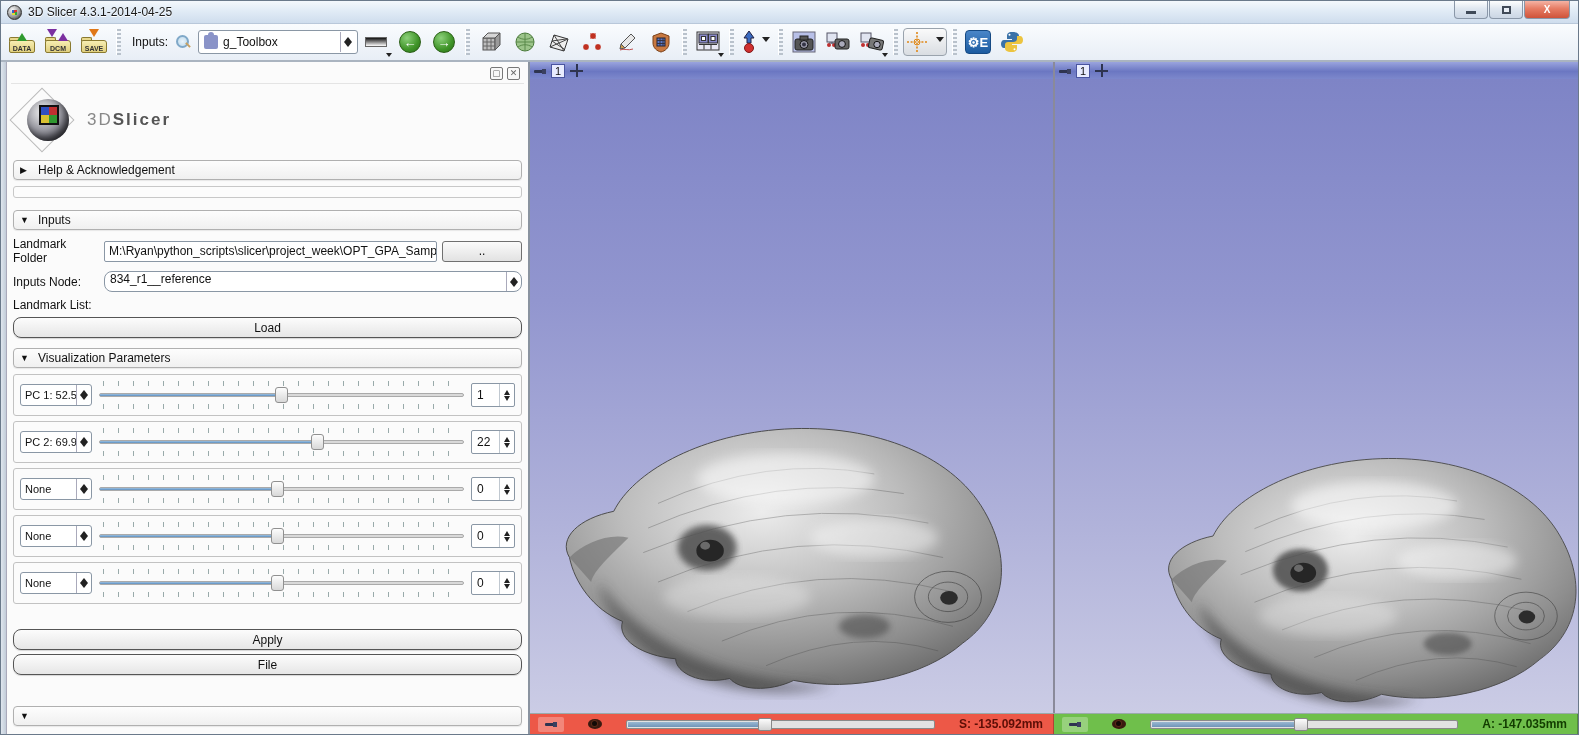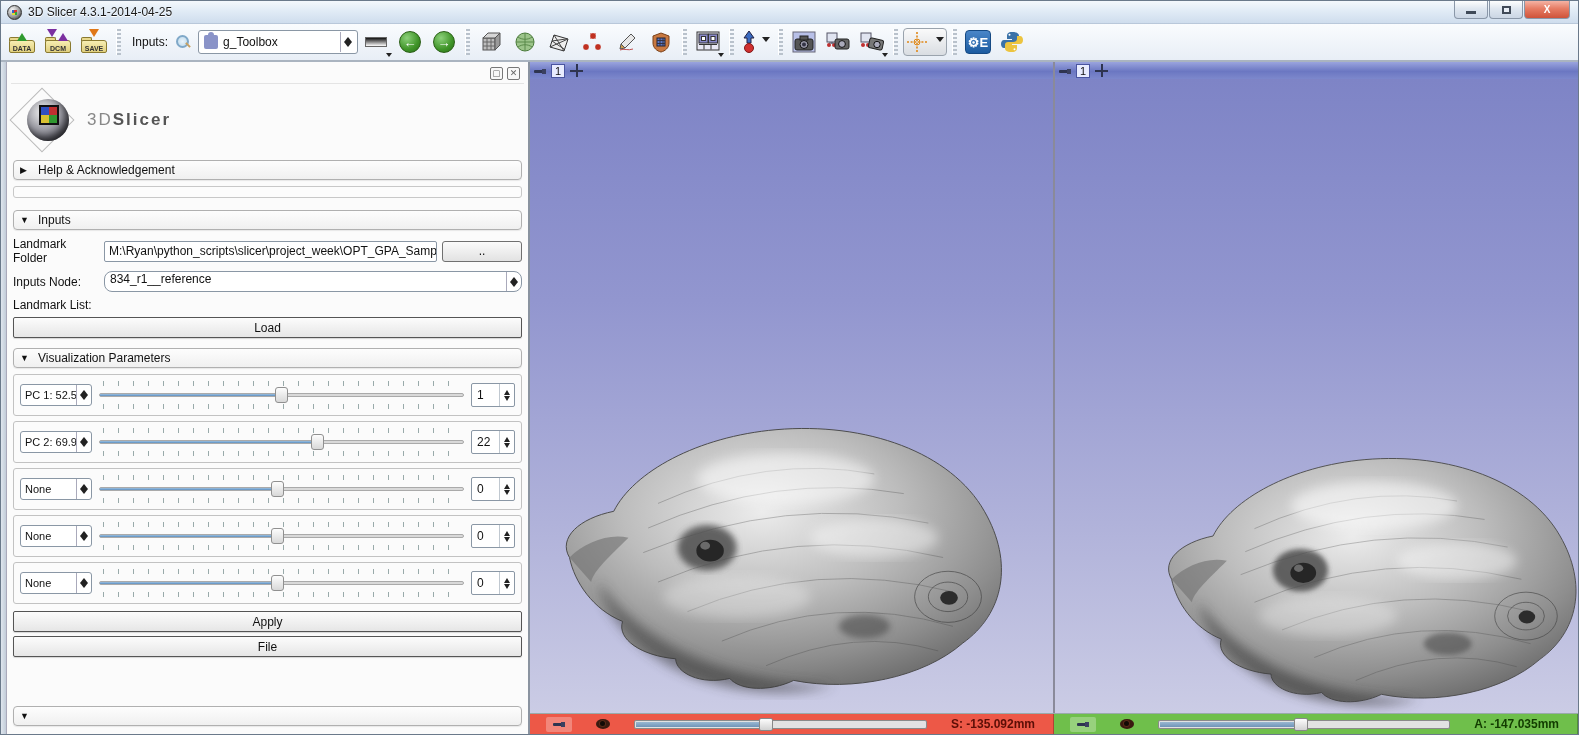--- a/index.html
+++ b/index.html
@@ -70,21 +70,21 @@
   .logo-text b { color:#555; }
 
   .collapse-btn { border:1px solid #b0b0b0; border-radius:4px; background:linear-gradient(180deg,#fdfdfd,#f0f0f0); height:20px; display:flex; align-items:center; padding-left:6px; font-size:12px; gap:8px; margin:4px 2px; box-shadow:0 1px 1px rgba(0,0,0,.08);}
   .caret { font-size:9px; color:#111; width:10px; }
   .empty-frame { border:1px solid #c8c8c8; border-radius:3px; height:12px; margin:2px 2px 8px 2px; background:#fcfcfc; }
 
   .form-row { display:flex; align-items:center; margin:3px 2px; gap:5px; }
   .form-label { width:86px; font-size:12px; flex:none; }
   .line-edit { flex:1; height:21px; background:#fff; border:1px solid #8a97a5; border-radius:2px; font-size:12px; padding:0 4px; display:flex; align-items:center; white-space:nowrap; overflow:hidden; }
   .small-btn { width:80px; height:21px; border:1px solid #707070; border-radius:3px; background:linear-gradient(180deg,#fbfbfb,#e2e2e2); font-size:12px; display:flex; align-items:center; justify-content:center; }
-  .wide-btn { height:21px; border:1px solid #555; border-radius:2px; background:linear-gradient(180deg,#fcfcfc,#e6e6e6); font-size:12px; display:flex; align-items:center; justify-content:center; margin:2px 2px; box-shadow:0 1px 1px rgba(0,0,0,.15); }
+  .wide-btn { height:21px; border:1px solid #555; border-radius:8px; background:linear-gradient(180deg,#fcfcfc,#e6e6e6); font-size:12px; display:flex; align-items:center; justify-content:center; margin:2px 2px; box-shadow:0 1px 1px rgba(0,0,0,.15); }
   .combo { flex:1; height:21px; background:#fff; border:1px solid #8a97a5; border-radius:8px; display:flex; padding-left:5px; font-size:12px; }
   .combo .combo-spin { height:19px; }
 
   .viz-box { border:1px solid #c2c2c2; border-radius:3px; background:#fbfbfb; height:42px; margin:2px 2px 3px 2px; display:flex; align-items:center; padding:0 6px; gap:7px; }
   .viz-combo { width:72px; height:22px; background:#fff; border:1px solid #8a97a5; border-radius:3px; display:flex; align-items:center; padding-left:4px; font-size:11px; flex:none; overflow:hidden; }
   .viz-combo .ct { flex:1; white-space:nowrap; overflow:hidden; }
   .slider { flex:1; position:relative; height:30px; }
   .ticks { position:absolute; left:4px; right:4px; height:5px; background:repeating-linear-gradient(90deg,#9aa 0 1px, transparent 1px 15px); }
   .ticks.top { top:1px; } .ticks.bot { bottom:1px; }
   .groove { position:absolute; left:0; right:0; top:13px; height:4px; background:#d9d9d9; border:1px solid #aaa; border-radius:2px; }
@@ -109,21 +109,21 @@
   .pin-ic::after { content:""; position:absolute; right:0; top:2px; width:4px; height:5px; background:#3a4060; }
   .view-label { background:#e8ecff; border:1px solid #4a55a0; color:#111; font-size:11px; line-height:12px; padding:0 3px; }
   .crosshair-sm { width:13px; height:13px; position:relative; }
   .crosshair-sm::before { content:""; position:absolute; left:6px; top:0; width:1.5px; height:13px; background:#2e3450; }
   .crosshair-sm::after { content:""; position:absolute; top:6px; left:0; height:1.5px; width:13px; background:#2e3450; }
   .view-canvas { flex:1; position:relative; overflow:hidden; background:linear-gradient(180deg,#7e84c6 0%,#9296cf 35%,#b0b2da 70%,#cbcce5 100%); }
   .specimen { position:absolute; }
 
   
   .slice-bars { height:21px; display:flex; flex:none; border-top:1px solid #9aa; }
-  .slice-bar { flex:1; display:flex; align-items:center; gap:18px; padding:0 16px; position:relative; border-right:1px solid rgba(0,0,0,.25); }
+  .slice-bar { flex:1; display:flex; align-items:center; gap:18px; padding:0 8px; position:relative; border-right:1px solid rgba(0,0,0,.25); }
   .sb-pinchip { width:26px; height:15px; background:rgba(255,255,255,.28); border-radius:2px; display:flex; align-items:center; justify-content:center; flex:none; }
   .eye-ic { width:14px; height:10px; position:relative; flex:none; margin-left:6px; }
   .eye-ic::before { content:""; position:absolute; inset:0; background:#3a1a10; border-radius:50%; }
   .eye-ic::after { content:""; position:absolute; left:4px; top:2px; width:5px; height:5px; background:#120a06; border-radius:50%; box-shadow:0 0 0 1px #5a2a18; }
   .sb-slider { flex:1; position:relative; height:13px; margin:0 6px; }
   .sb-groove { position:absolute; inset:2px 0; background:#e2e2e2; border:1px solid #8a8a8a; border-radius:2px; }
   .sb-fill { position:absolute; left:1px; top:1px; bottom:1px; background:linear-gradient(180deg,#9ab8d2,#6f94b8); }
   .sb-handle { position:absolute; top:0; width:14px; height:13px; background:linear-gradient(180deg,#fcfcfc,#d2d2d2); border:1px solid #888; border-radius:2px; }
   .sb-label { font-size:12px; font-weight:bold; flex:none; padding-right:2px; }
 </style>
@@ -492,21 +492,21 @@
             </div>
           <div class="spinbox">
               <span class="val">0</span>
               <span class="spin-arrows">
                 <span class="tri-up"></span>
                 <span class="tri-dn"></span>
               </span>
             </div>
         </div>
 
-        <div class="wide-btn" style="margin-top:4px;">Apply</div>
+        <div class="wide-btn" style="margin-top:22px;">Apply</div>
         <div class="wide-btn">File</div>
 
         <div class="collapse-btn probe-btn">
           <span class="caret">▼</span>
         </div>
       </div>
     </div>
 
     <div class="views-col">
       <div class="views">

